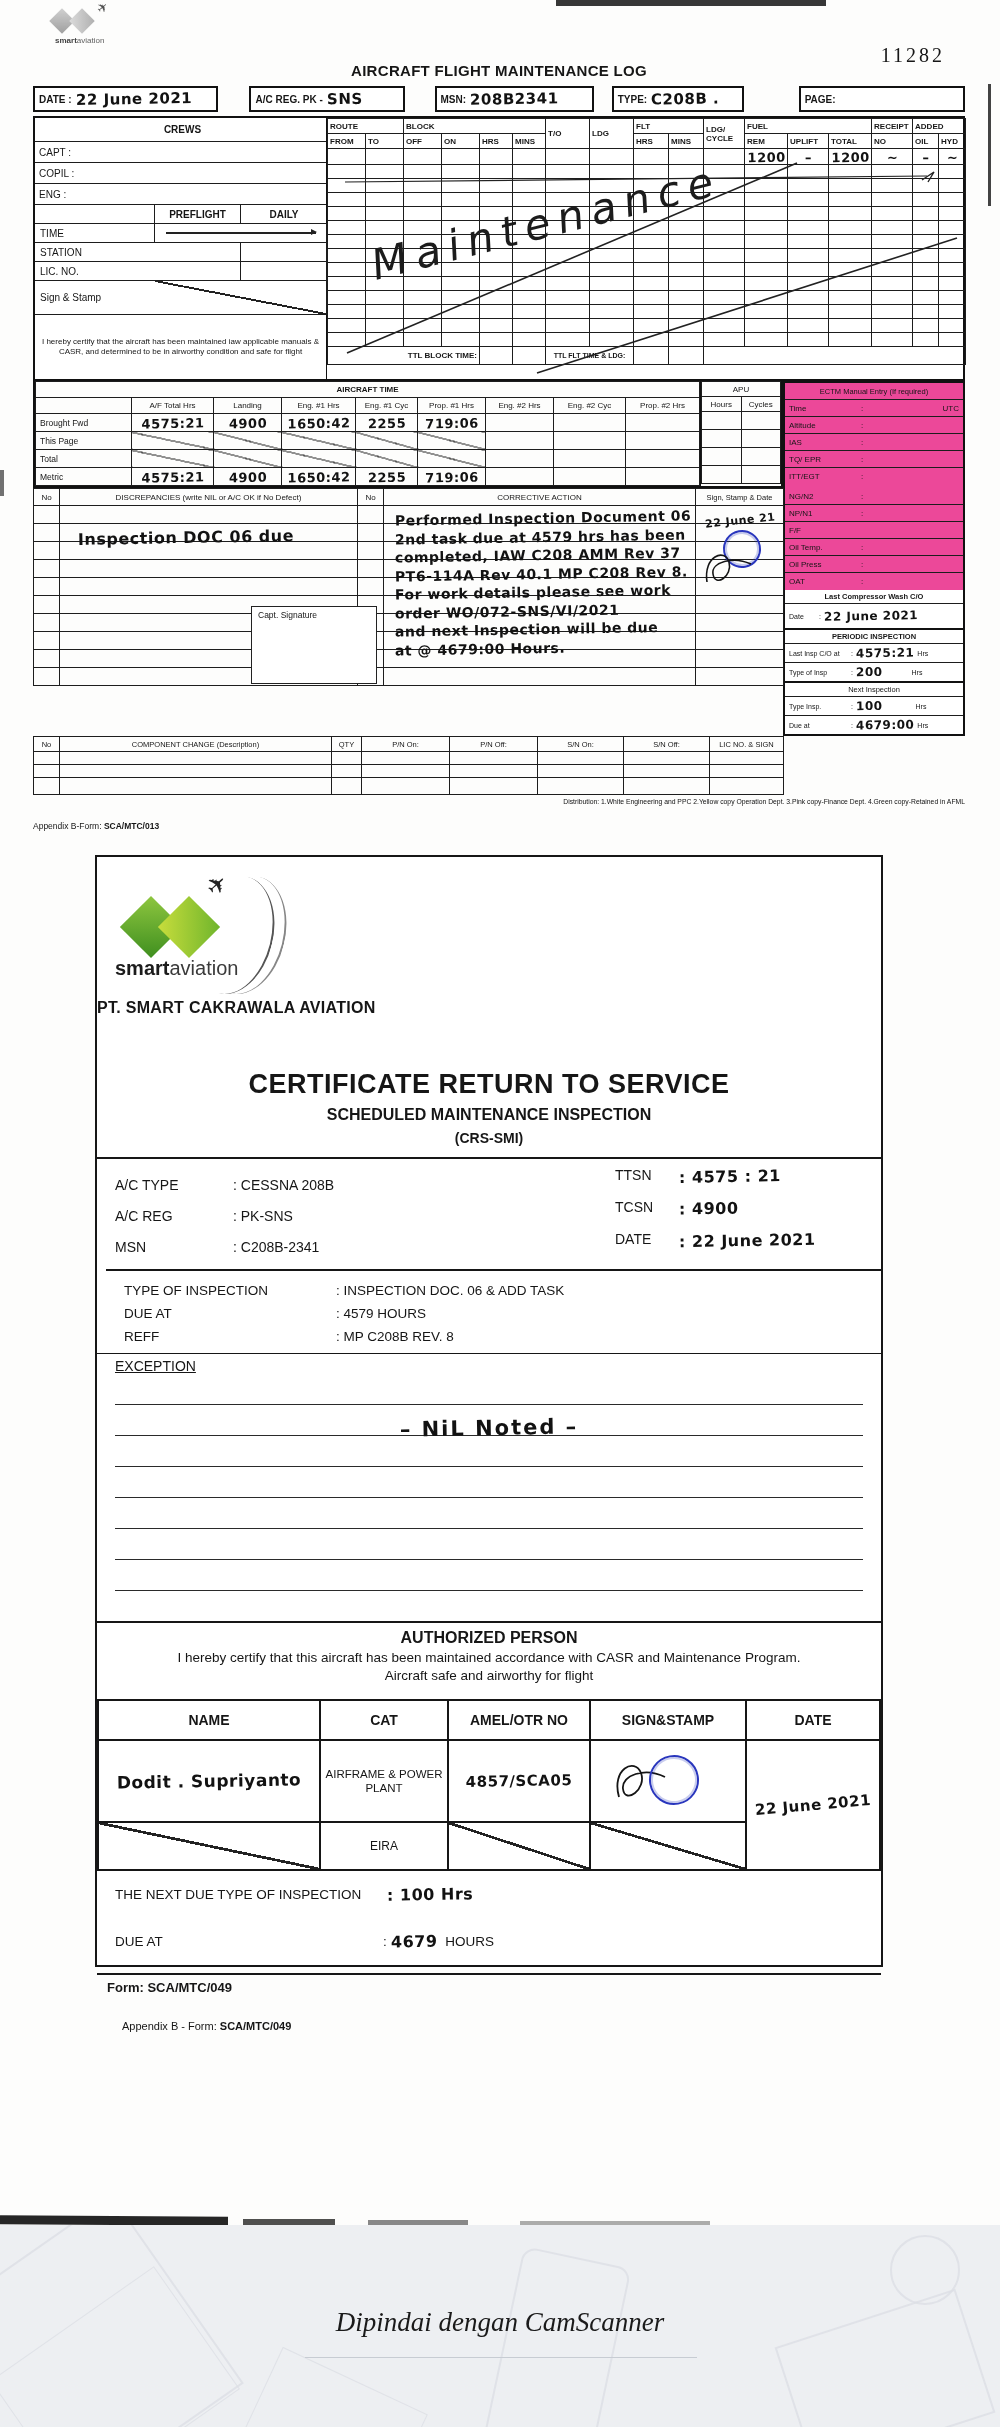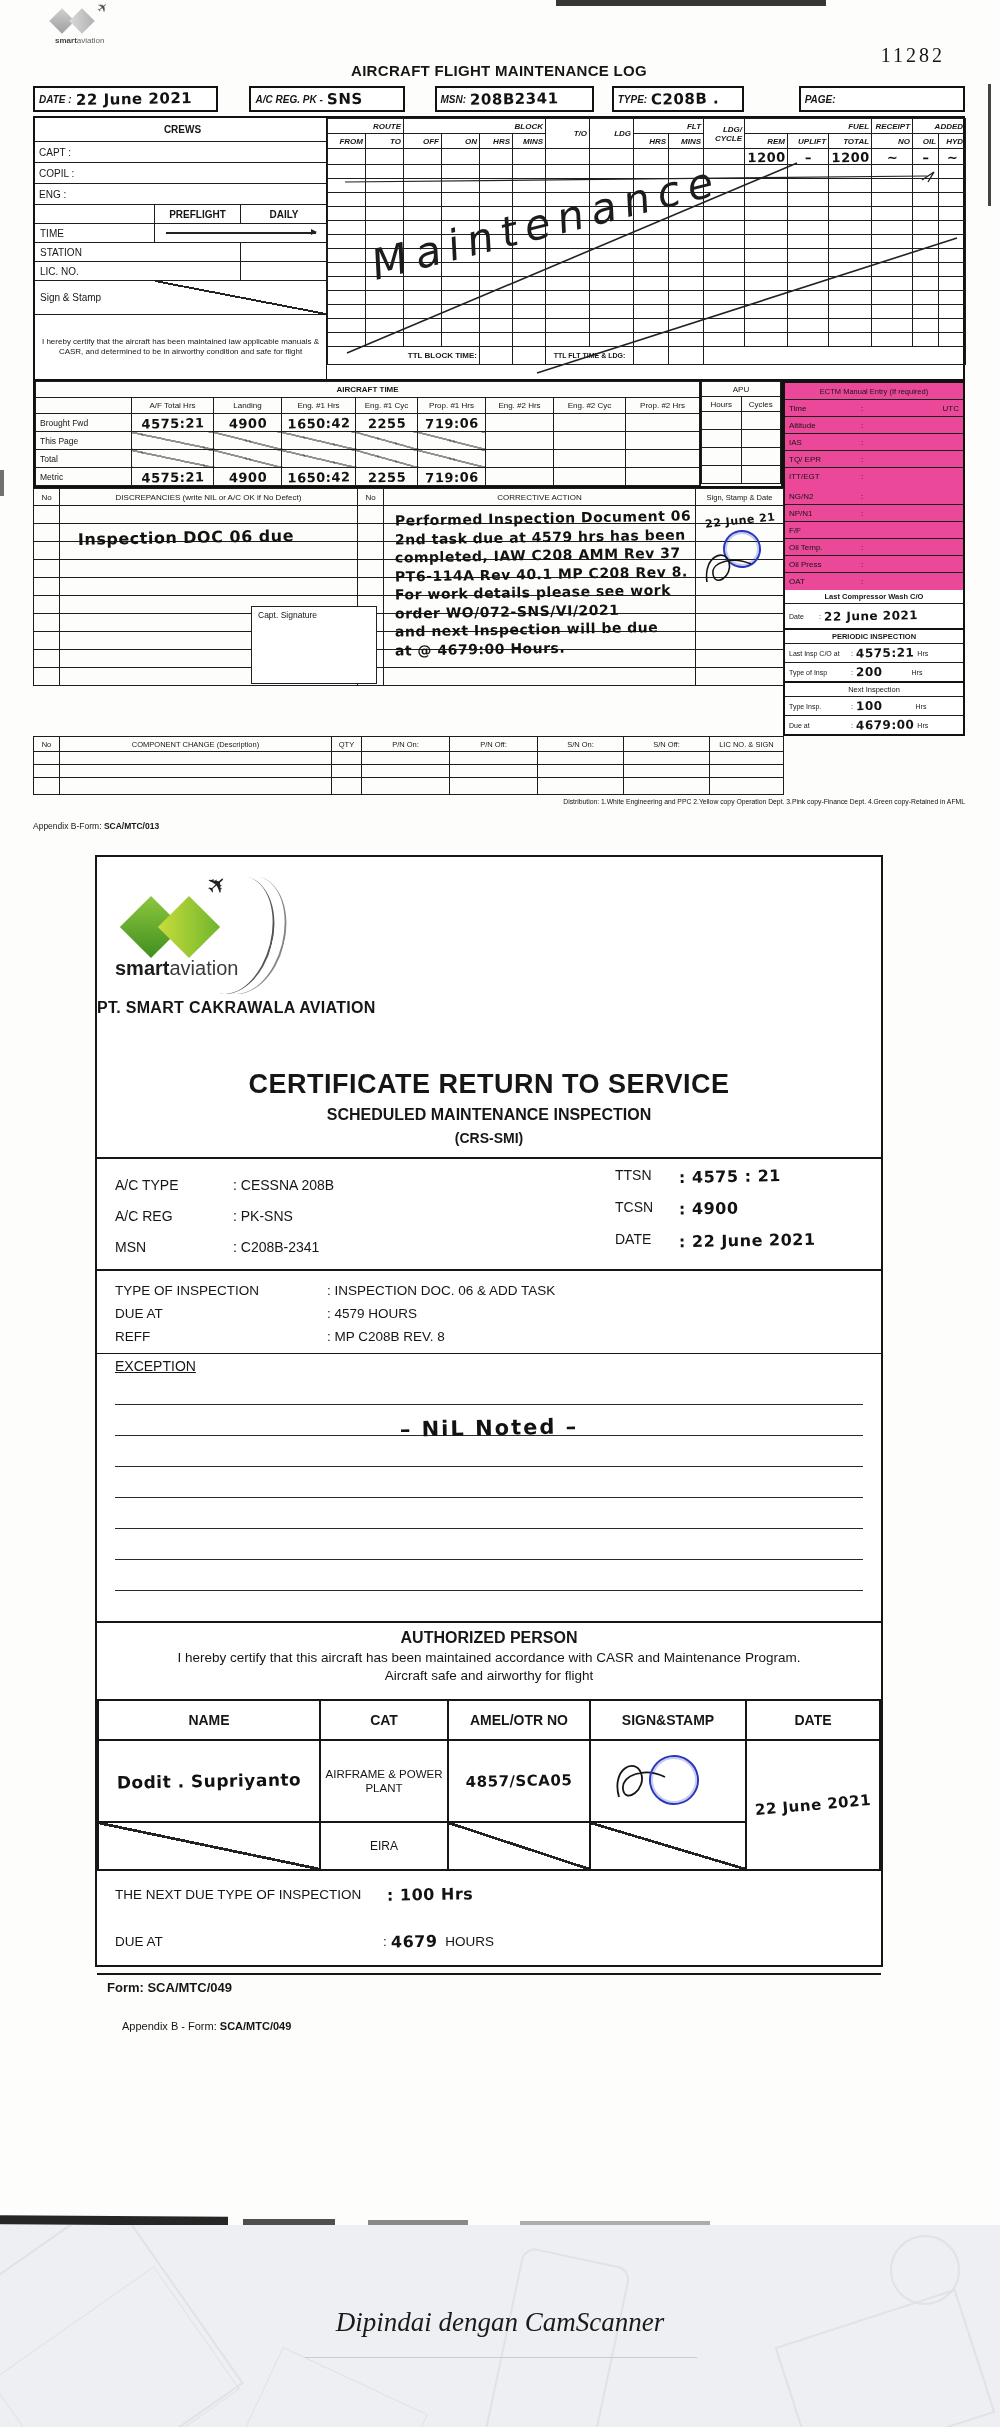--- a/index.html
+++ b/index.html
@@ -19,38 +19,38 @@
   #log-serial { position:absolute; right:20px; top:-14px; font-family:"Liberation Serif", serif; font-size:20px; letter-spacing:3px; }
   #minilogo { position:absolute; left:20px; top:-52px; width:130px; height:54px; opacity:.85; }
   #minilogo .blob { position:absolute; width:18px; height:18px; background:linear-gradient(135deg,#c9c9c9,#8f8f8f); transform:rotate(45deg); top:6px; }
   #minilogo .b2 { left:20px; background:linear-gradient(45deg,#d6d6d6,#a3a3a3); }
   #minilogo .plane { position:absolute; left:44px; top:-6px; font-size:13px; transform:rotate(-40deg); color:#333; }
   #minilogo .brand { position:absolute; left:2px; top:30px; font-size:8px; color:#444; }
   #minilogo .brand b { color:#222; }
 
   #hdr-boxes { display:flex; margin-top:2px; }
   .hbox { border:2px solid #111; height:26px; display:flex; align-items:center; padding:0 4px; background:#fff; }
-  .hbox .lbl { font-size:10px; font-weight:bold; white-space:nowrap;font-style:italic; }
+  .hbox .lbl { font-size:10px; font-weight:bold; white-space:nowrap; }
   .hbox .hw { font-size:15px; margin-left:4px; white-space:nowrap; }
 
   #crew-wrap { display:flex; border:2px solid #111; margin-top:4px; background:#fff; position:relative; }
   #crew-left { width:292px; border-right:1.5px solid #111; font-size:10px; }
   .cl-row { border-bottom:1px solid #1d1d1d; display:flex; align-items:center; padding-left:4px; }
   #crews-hd { justify-content:center; font-weight:bold; height:24px; }
   .cl-grid { display:grid; grid-template-columns:120px 86px 86px; }
   .cl-grid > div { border-bottom:1px solid #1d1d1d; border-right:1px solid #1d1d1d; height:19px; display:flex; align-items:center; padding-left:5px; }
   .cl-grid > div:nth-child(3n){ border-right:none; }
   .cl-hdr { justify-content:center !important; font-weight:bold; padding-left:0 !important; }
   #certify-box { height:64px; border-bottom:none; font-size:8px; text-align:center; display:flex; align-items:center; padding:2px 4px; line-height:1.3; white-space:normal; }
   .arrow-line { position:relative; width:150px; height:1.5px; background:#222; margin-left:6px; }
   .arrow-line:after { content:""; position:absolute; right:-1px; top:-3px; border-left:6px solid #222; border-top:3.5px solid transparent; border-bottom:3.5px solid transparent; }
 
   #grid-right { width:638px; position:relative; }
   #grid-right table { width:100%; table-layout:fixed; font-size:8px; }
-  #grid-right th { font-size:8px; font-weight:bold; text-align:right; height:15px;font-style:italic; }
+  #grid-right th { font-size:8px; font-weight:bold; text-align:left; height:15px; }
   #grid-right td { height:14px; text-align:center; }
   #grid-right td.hwcell { font-size:13px; }
   #maint-overlay { position:absolute; left:40px; top:80px; font-family:"DejaVu Sans", sans-serif; font-style:italic; font-size:42px; letter-spacing:8px; color:#1c1c1c; transform:rotate(-14deg); pointer-events:none; }
   #grid-lines { position:absolute; inset:0; pointer-events:none; }
 
   
   #band-a { display:flex; margin-top:0; }
   #actable { width:668px; border:2px solid #111; border-top:none; }
   #actable table { width:100%; table-layout:fixed; }
   #actable th { font-size:8px; text-align:center; height:16px; }
@@ -117,21 +117,21 @@
   #cert-sub2 { position:absolute; left:0; right:0; top:273px; text-align:center; font-size:14px; font-weight:bold; }
 
   #cert-fields { border-top:2px solid #161616; position:relative; height:112px; padding:10px 18px; }
   .cf-row { display:flex; height:31px; align-items:center; font-size:14px; }
   .cf-row .cf-lab { width:118px; }
   #cert-fields-right { position:absolute; right:14px; top:8px; width:252px; }
   .cfr-row { display:flex; height:32px; align-items:flex-start; font-size:14px; }
   .cfr-row .cf-lab { width:64px; }
   .cfr-row .hw { font-size:16px; }
 
-  #cert-insp { border-top:2px solid #161616; height:84px; padding:8px 18px; }
+  #cert-insp { border-top:2px solid #161616; height:84px; padding:8px 18px;margin-left:9px; }
   .ci-row { display:flex; height:23px; align-items:center; font-size:13.5px; }
   .ci-row .ci-lab { width:212px; }
 
   #cert-exc { border-top:1.5px solid #161616; height:268px; padding:4px 18px 12px; position:relative;text-decoration:underline; }
   #exc-label { font-size:14px; }
   .exc-line { border-bottom:1px solid #2a2a2a; height:31px; }
   #nil-note { position:absolute; left:0; right:0; top:62px; text-align:center; font-size:21px; letter-spacing:2px; }
 
   #cert-auth { border-top:2px solid #161616; height:78px; text-align:center; padding-top:6px; }
   #auth-title { font-size:16px; font-weight:bold; }

